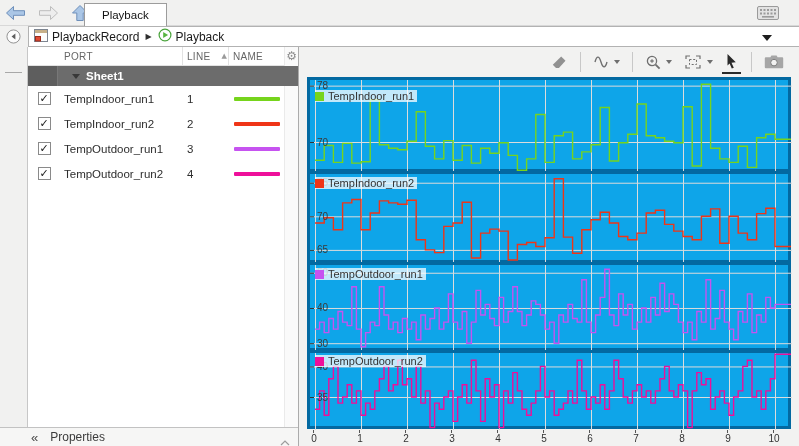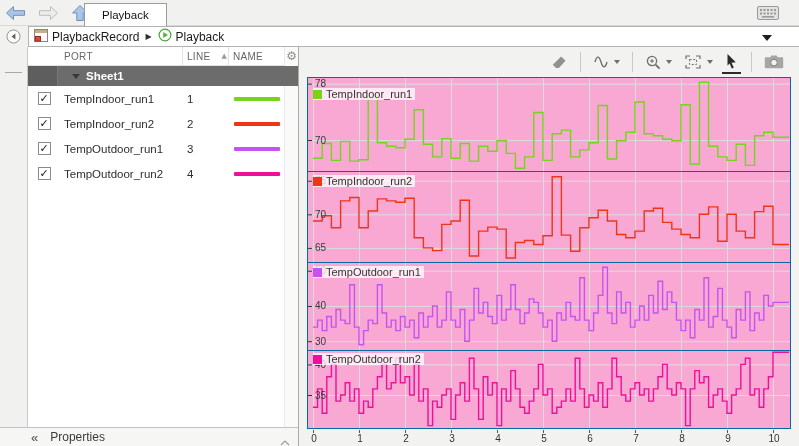--- a/index.html
+++ b/index.html
@@ -73,21 +73,21 @@
   .plot-panel { position:absolute; left:299px; top:0; right:0; bottom:0; background:#f2f2f1; }
   .plot-toolbar { position:absolute; left:0; top:0; right:0; height:30px; display:flex;
                   justify-content:flex-end; align-items:center; gap:7px; padding-right:13px; }
   .ptb-btn { height:24px; display:flex; align-items:center; justify-content:center; gap:2px; padding:0 2px; }
   .ptb-sep { width:1px; height:20px; background:#c8c8c8; margin:0 3px; }
   .ptb-caret { width:0; height:0; border-left:3.5px solid transparent; border-right:3.5px solid transparent;
                border-top:4px solid #6f6f6f; margin-left:2px; }
   .ptb-sel { border-bottom:2px solid #2b2b2b; }
 
   .plots-area { position:absolute; left:8px; top:30px; width:484px; }
-  .subplot { position:relative; background:#f9a8d4; border:1px solid #0369a1; }
+  .subplot { position:relative; background:#0ea5e9; border:3px solid #0369a1; }
   .subplot + .subplot { margin-top:-1px; }
   .subplot svg { display:block; }
   .subplot svg text { font-family:"Liberation Sans",sans-serif; }
   .legend { position:absolute; left:5px; display:flex; align-items:center; gap:4px;
             font-size:11px; color:#333; background:rgba(255,255,255,.75); padding-right:3px; }
   .lsq { width:9px; height:9px; display:inline-block; }
   .x-axis-labels { position:absolute; left:9px; width:482px; height:15px; }
   .xtick { position:absolute; top:0; width:1px; height:3px; background:#555; }
   .xlab { position:absolute; top:3px; transform:translateX(-50%); font-size:10px; color:#333; }
 </style>

